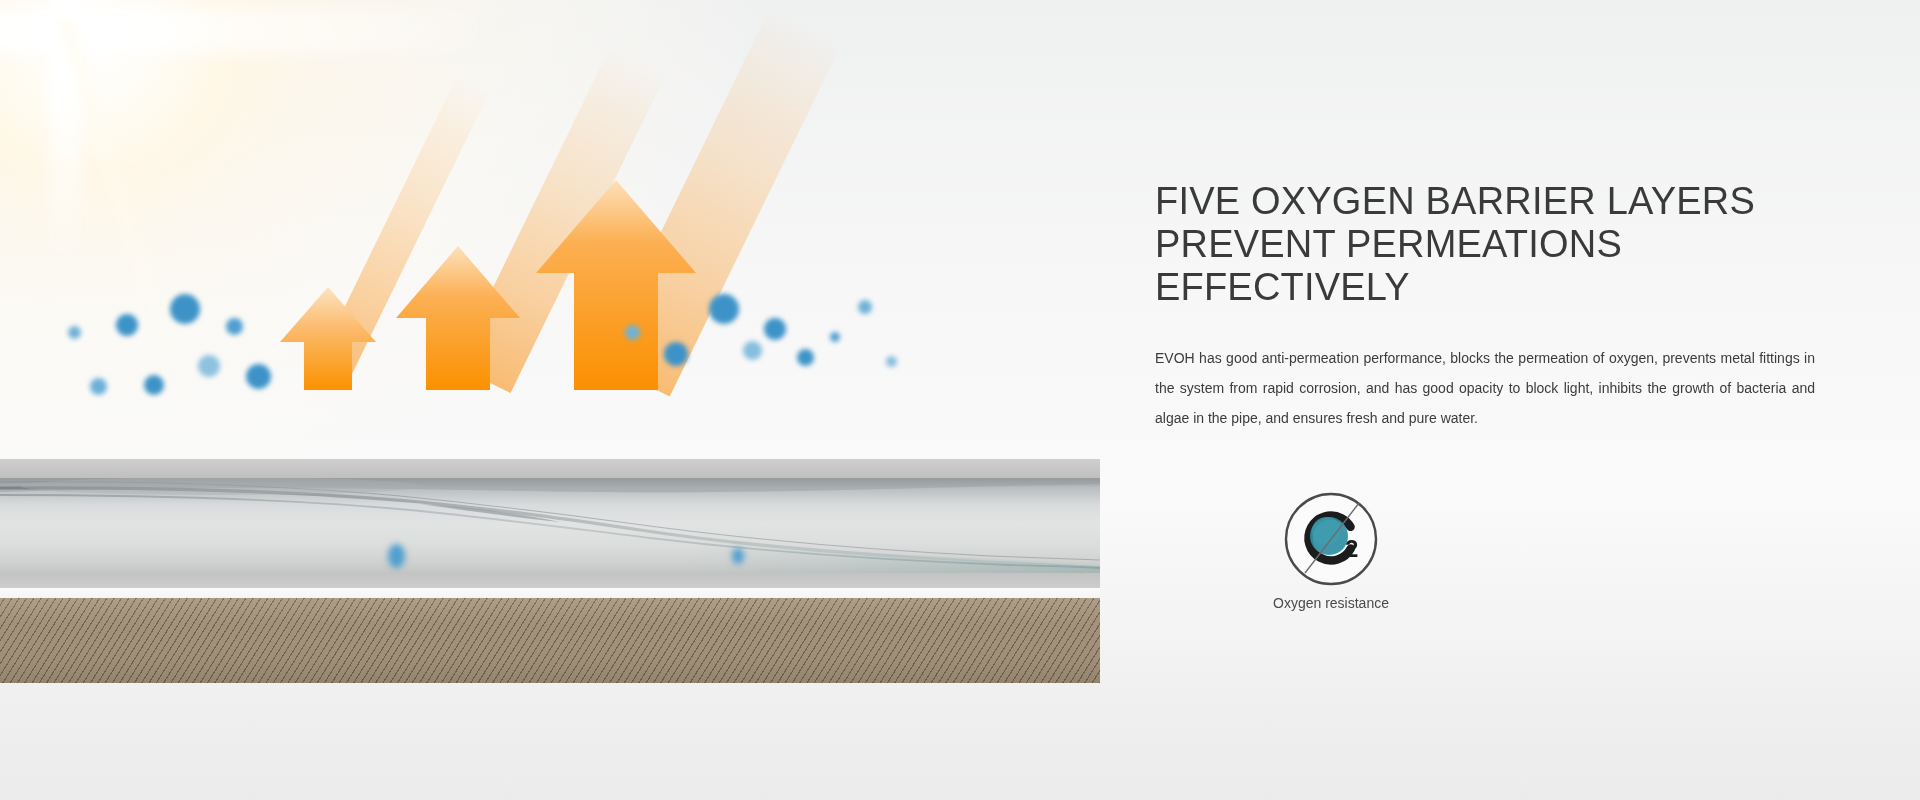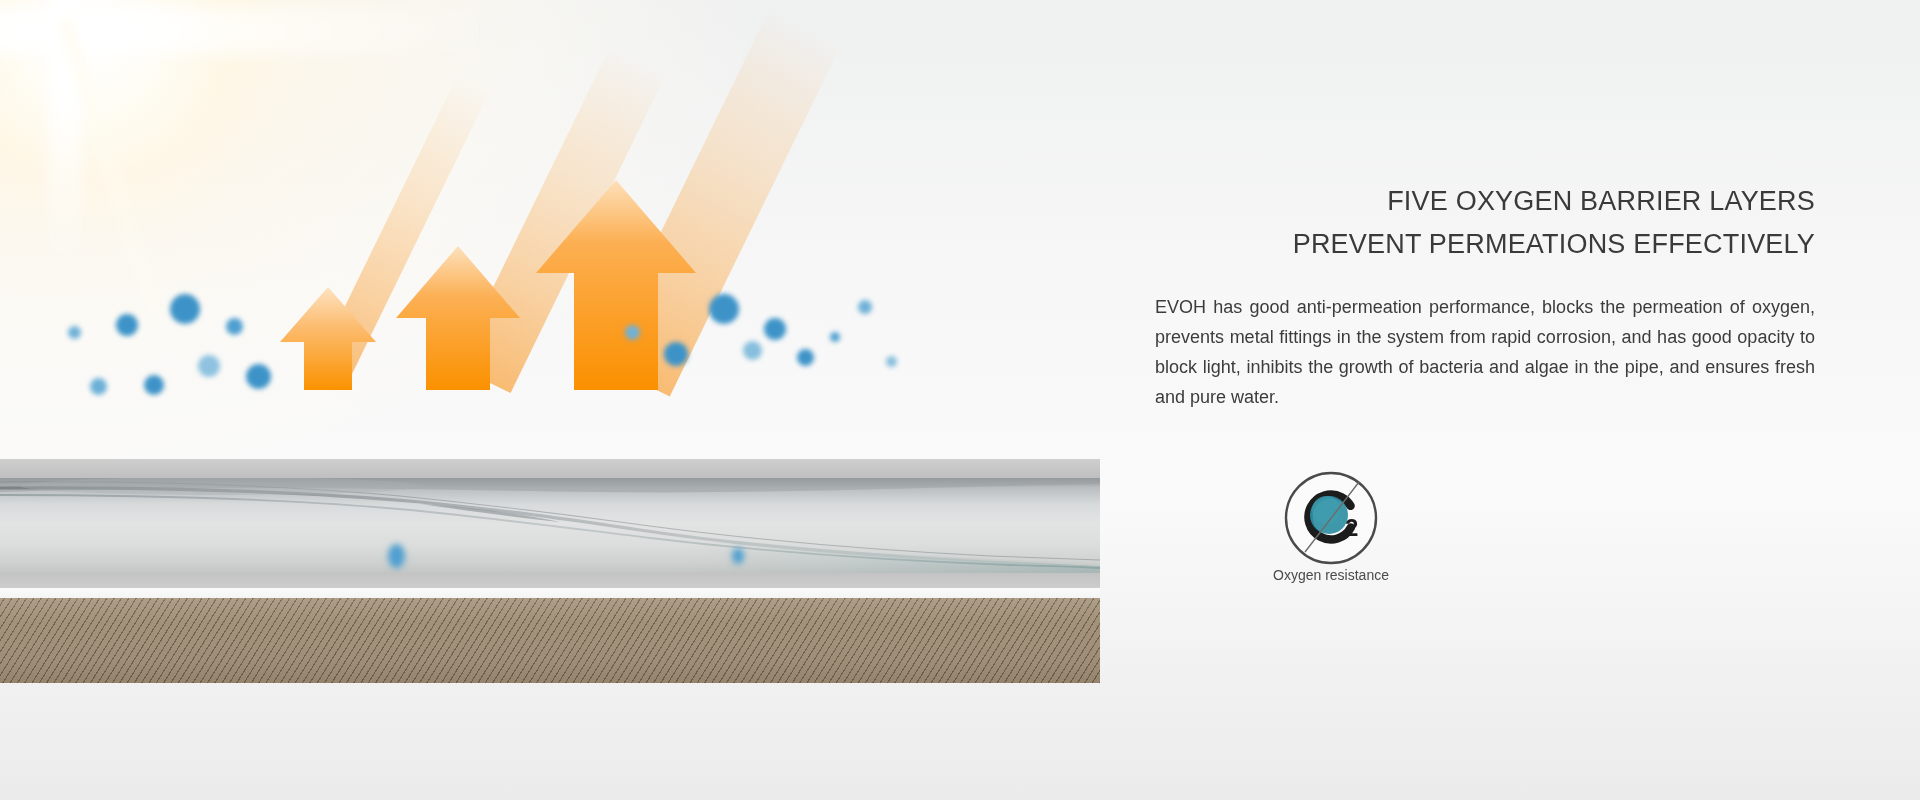--- a/index.html
+++ b/index.html
@@ -161,32 +161,32 @@
 
   
   .content {
     position: absolute;
     left: 1155px;
     top: 180px;
     width: 660px;
   }
   .headline {
     margin: 0;
-    text-align: right;
+    text-align: left;
     color: #3a3a3a;
-    font-size: 27px;
+    font-size: 38px;
     line-height: 43px;
     font-weight: 400;
     letter-spacing: 0.2px;
     white-space: pre-line;
   }
   .body-copy {
-    margin: 26px 0 0 0;
+    margin: 34px 0 0 0;
     color: #3c3c3c;
-    font-size: 18px;
+    font-size: 14px;
     line-height: 30px;
     text-align: justify;
     text-align-last: left;
     font-weight: 400;
   }
 
   .features {
     display: flex;
     justify-content: flex-start;
     gap: 52px;
@@ -194,20 +194,21 @@
     padding-left: 116px;
   }
   .feature {
     display: flex;
     flex-direction: column;
     align-items: center;
     width: 120px;
   }
   .feature-icon { width: 96px; height: 96px; display: block; }
   .feature-label {
+    margin-top: 7px;
     color: #4a4a4a;
     font-size: 14px;
     line-height: 18px;
     text-align: center;
     white-space: nowrap;
   }
 </style>
 </head>
 <body>
 

